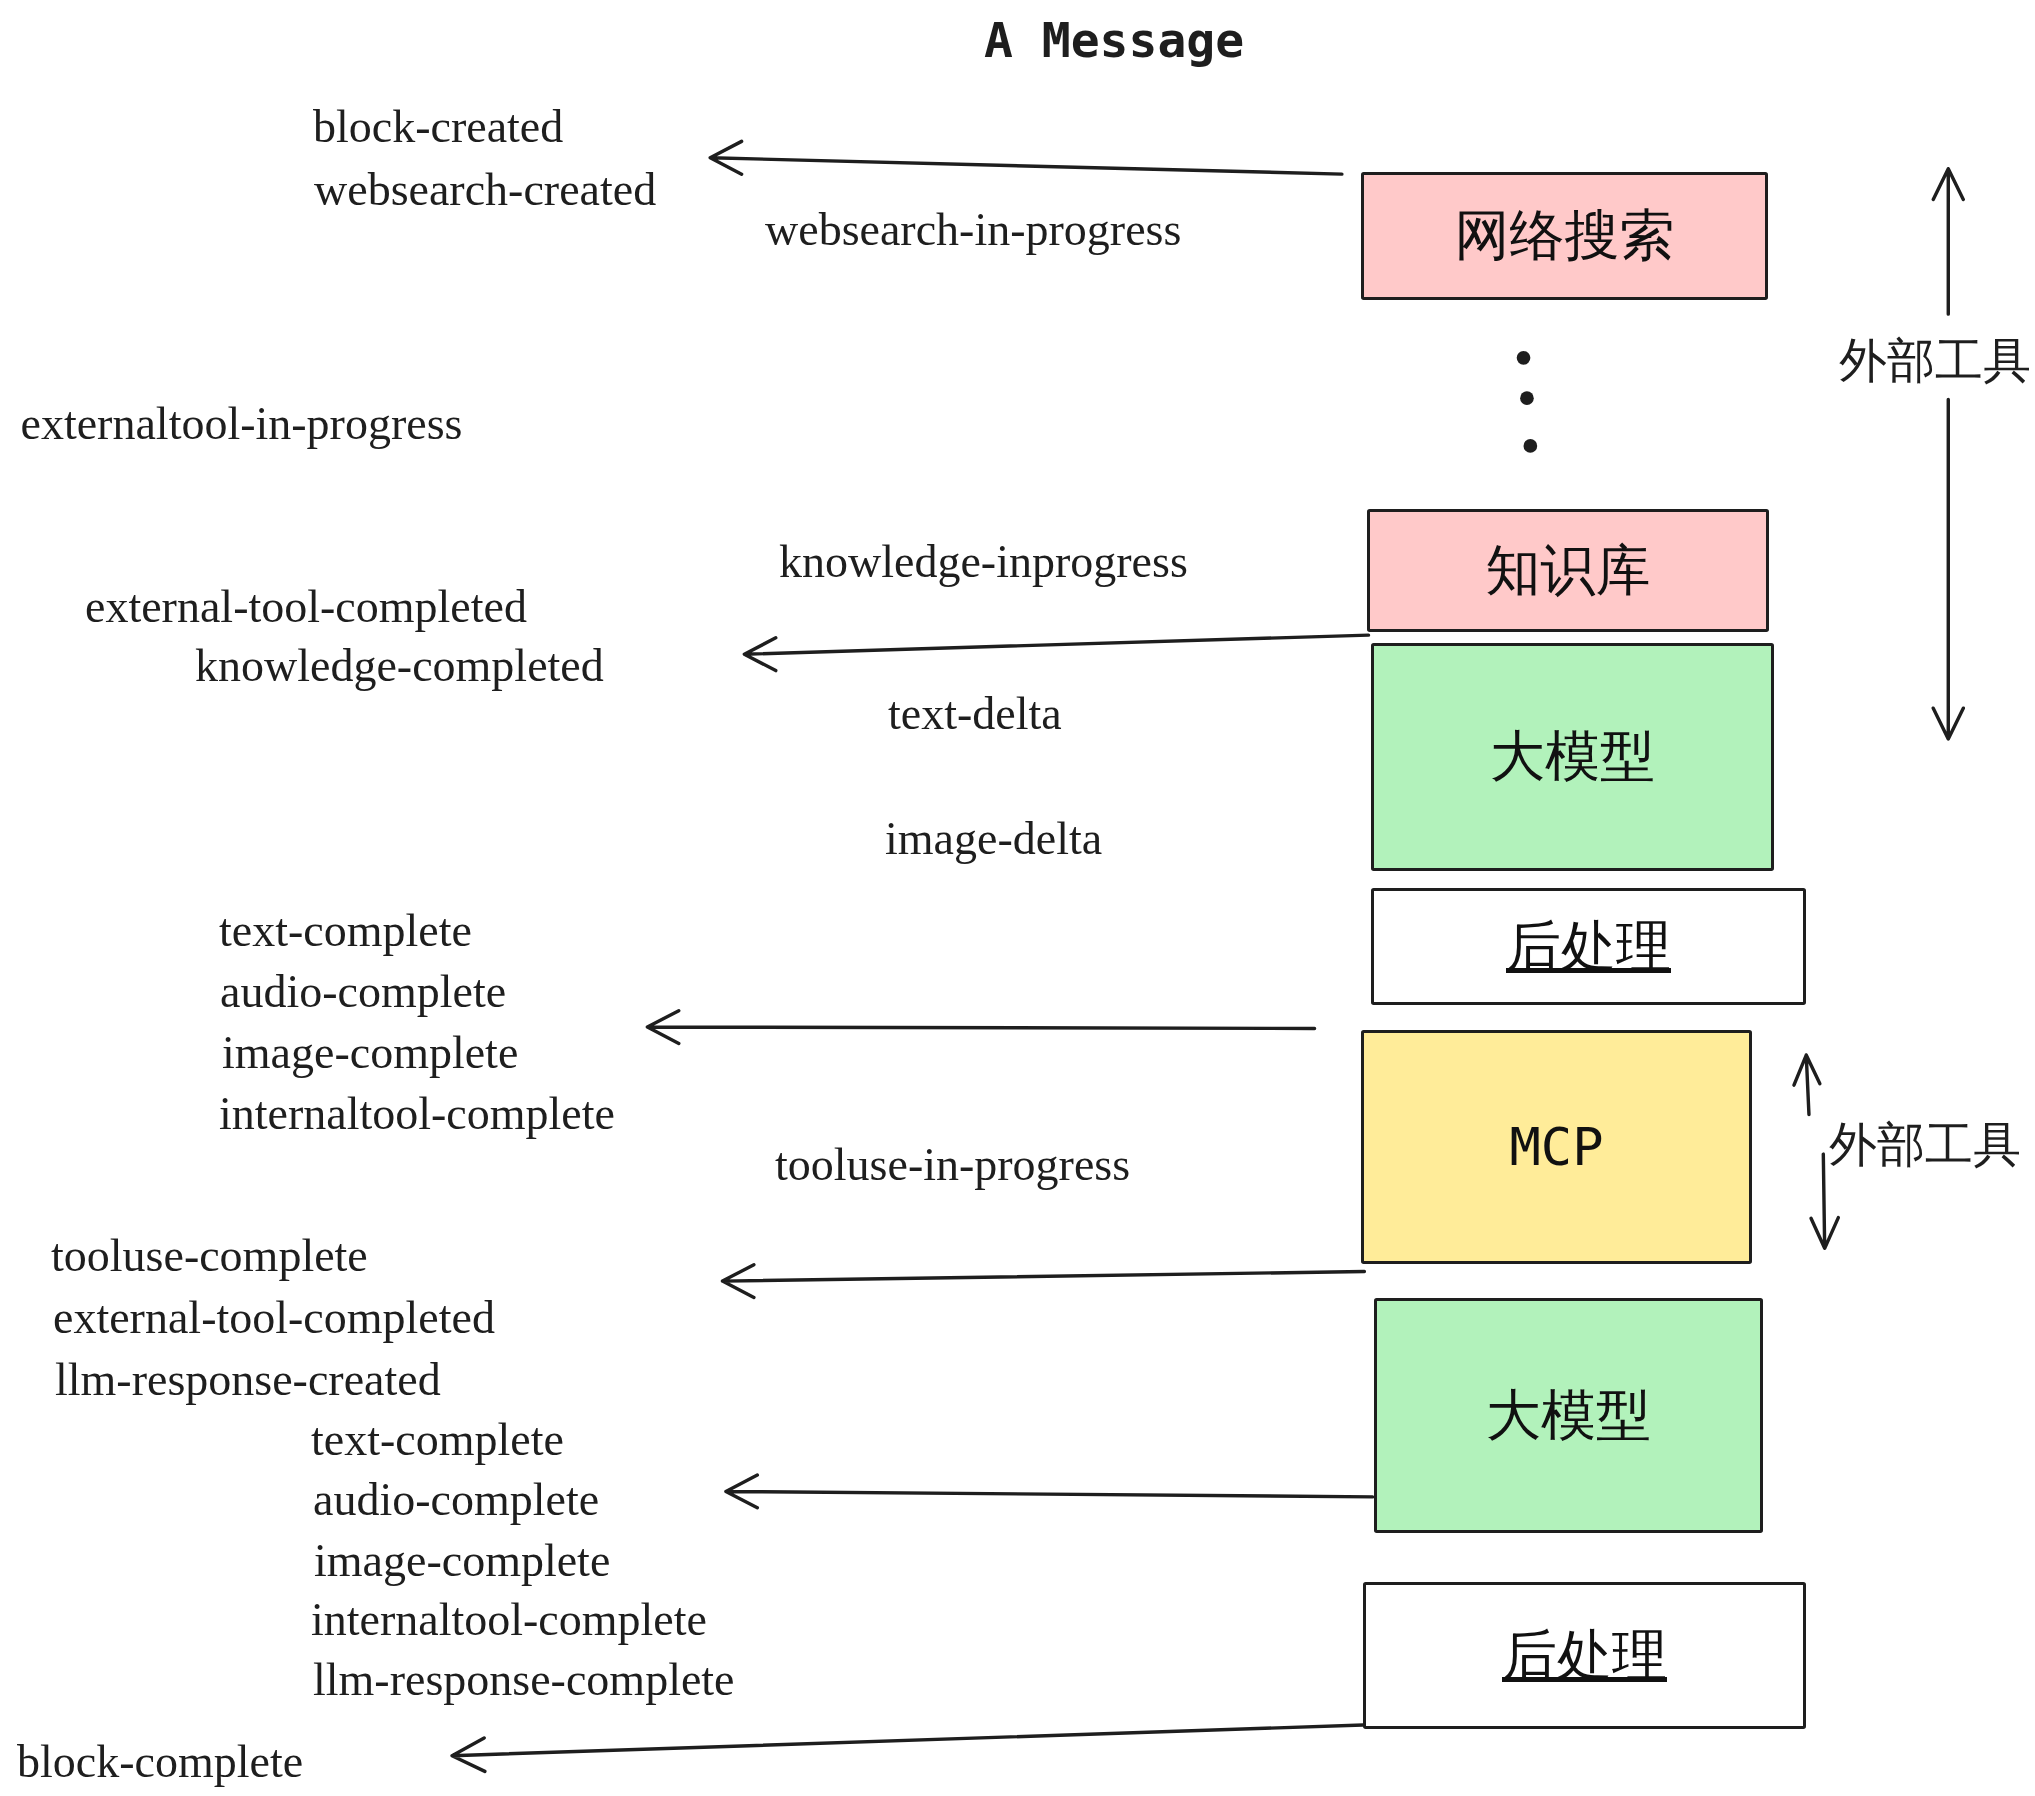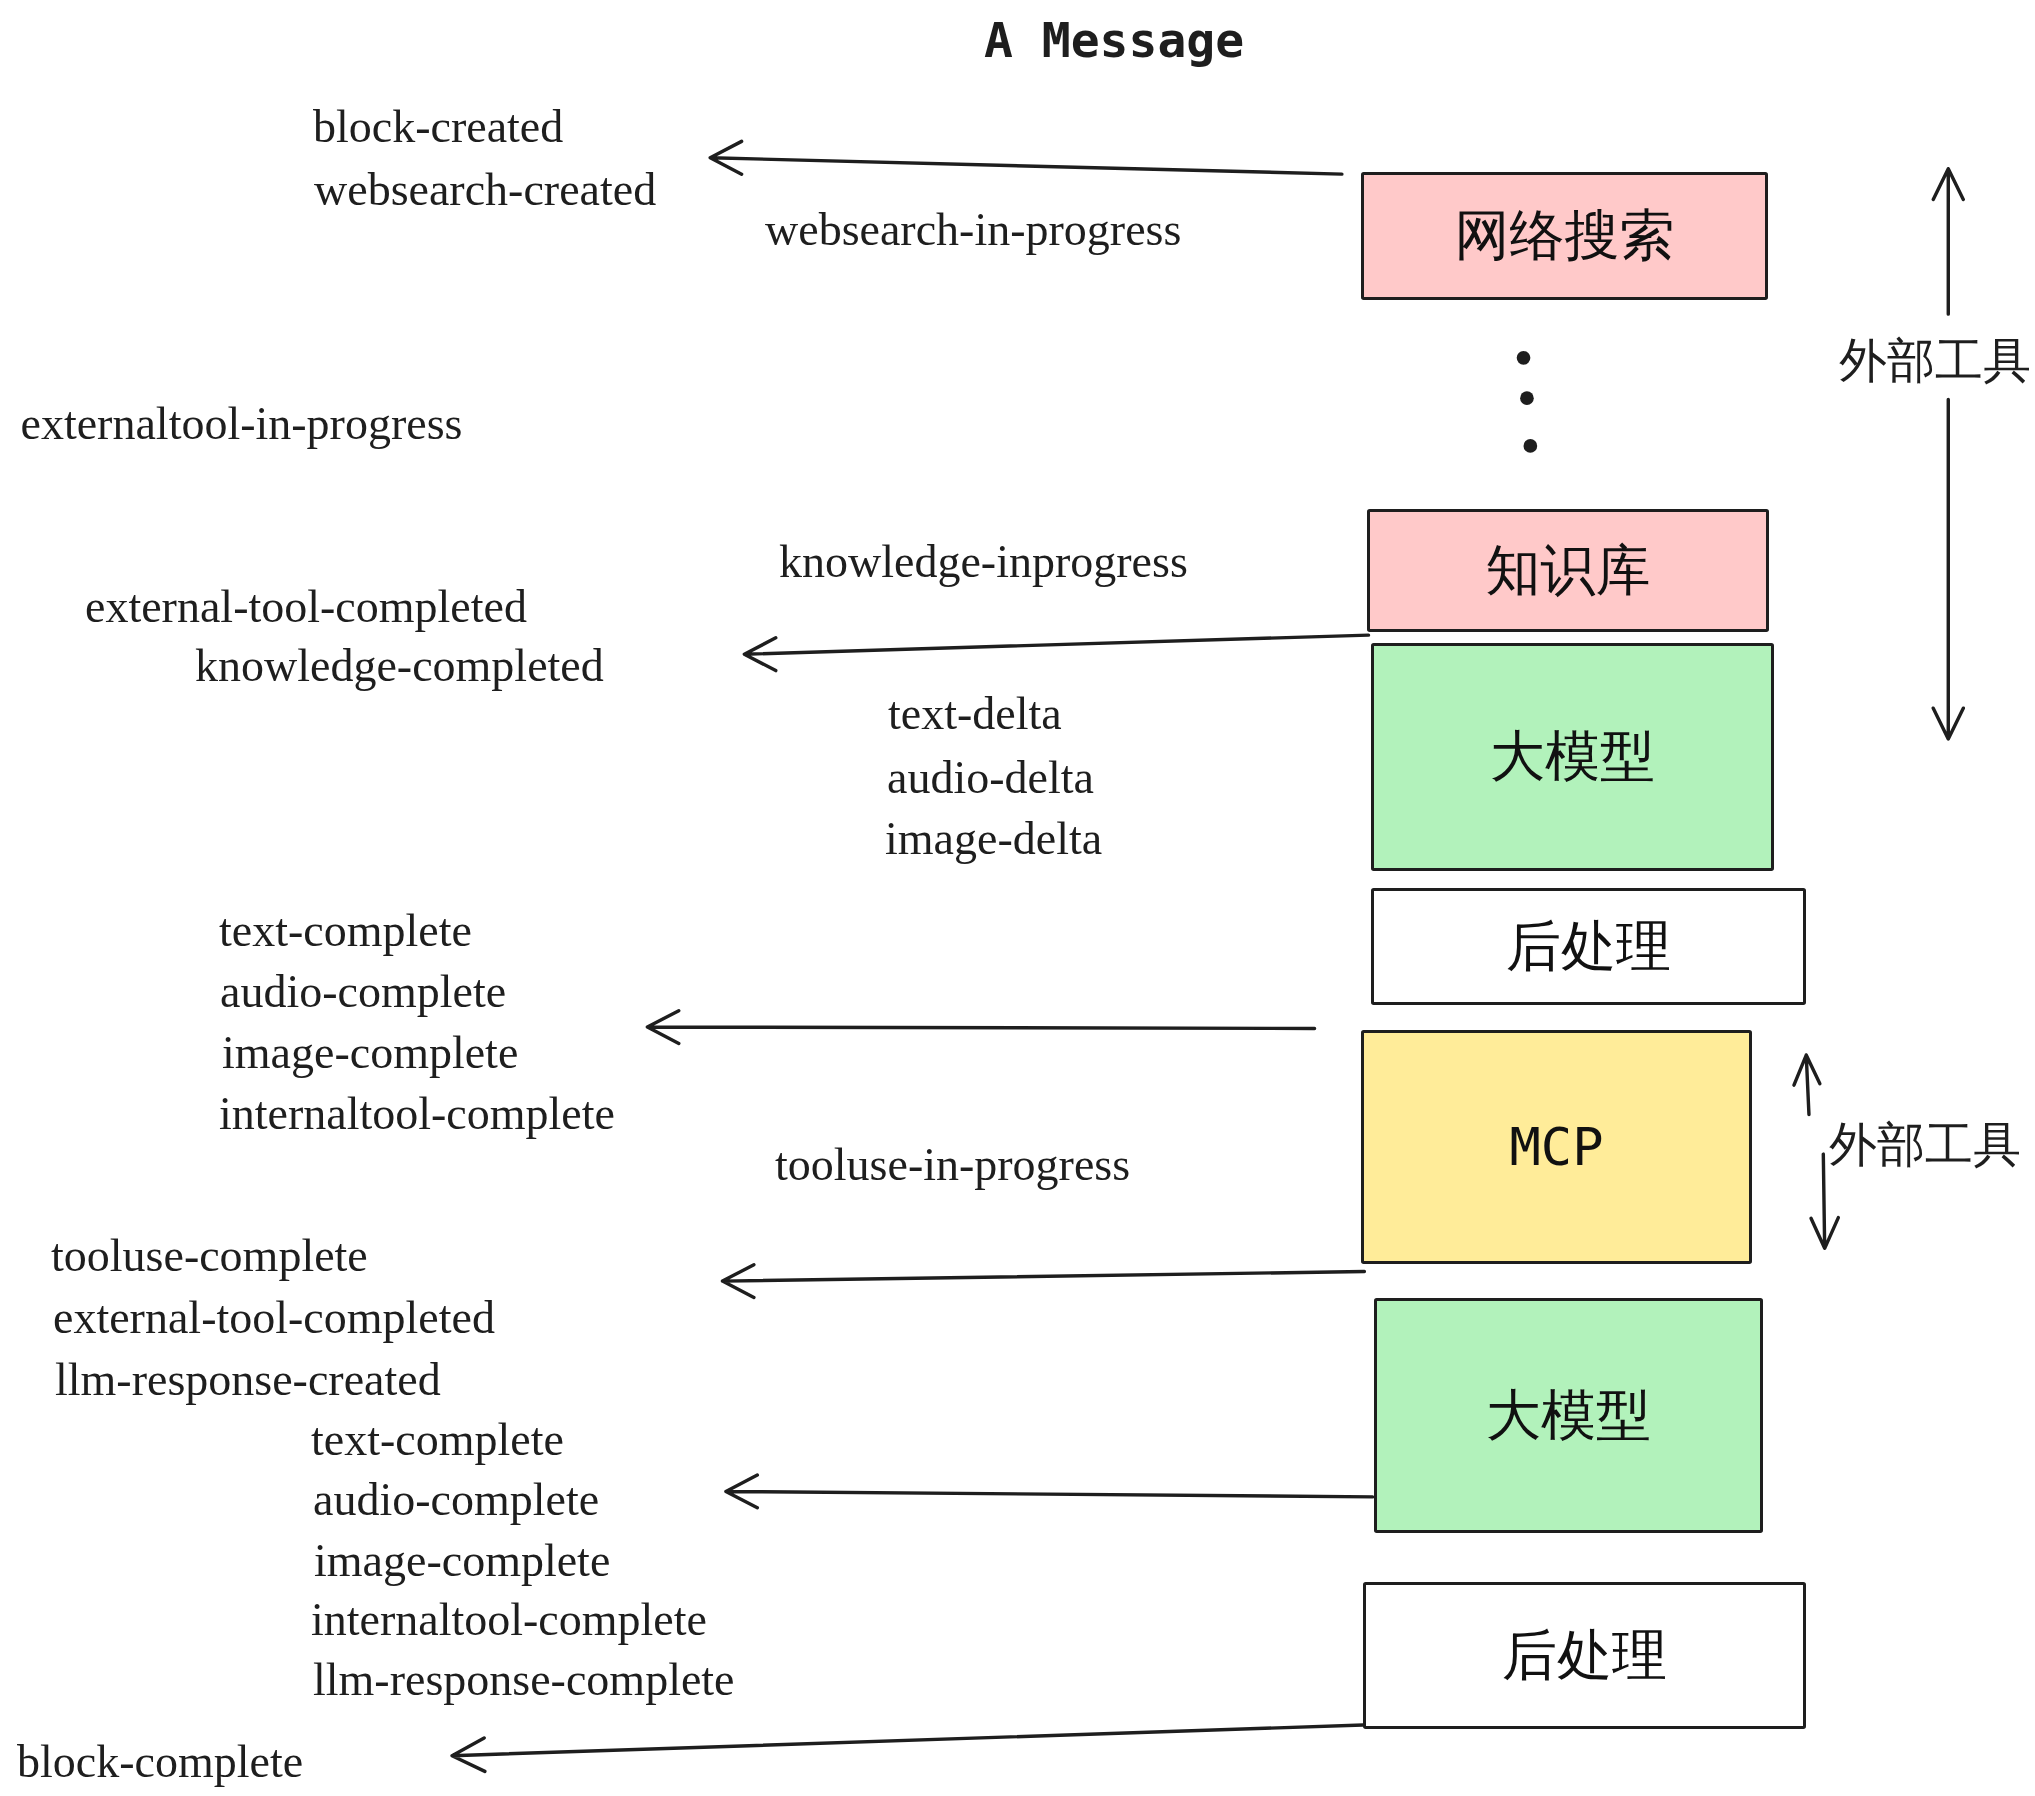--- a/index.html
+++ b/index.html
@@ -24,21 +24,21 @@
   }
   .node{
     position:absolute; box-sizing:border-box;
     border:3.4px solid var(--ink); border-radius:2.7px;
     display:flex; align-items:center; justify-content:center;
     font-size:55px; color:#111; white-space:nowrap;
   }
   .node.pink{background:var(--pink);}
   .node.green{background:var(--green);justify-content:center;}
   .node.yellow{background:var(--yellow);}
-  .node.white{background:var(--background);}
+  .node.white{background:var(--background);text-decoration:underline;}
   .node .mono{font-family:"DejaVu Sans Mono","Liberation Mono",monospace;font-size:52px;}
   .annotation{
     position:absolute; font-size:48px; color:var(--ink); white-space:nowrap;
   }
   svg#arrows{position:absolute; left:0; top:0;}
   svg#arrows path{stroke:var(--ink); stroke-width:5; fill:none; stroke-linecap:round; stroke-linejoin:round;}
   svg#arrows circle{fill:var(--ink);}
 </style>
 </head>
 <body>
@@ -75,21 +75,20 @@
   <div class="title">A Message</div>
 
   <div class="mono-label" style="left:313px;top:98px">block-created</div>
   <div class="mono-label" style="left:314px;top:161px">websearch-created</div>
   <div class="mono-label" style="left:765px;top:201px">websearch-in-progress</div>
   <div class="mono-label" style="left:20.5px;top:395px">externaltool-in-progress</div>
   <div class="mono-label" style="left:779px;top:533px">knowledge-inprogress</div>
   <div class="mono-label" style="left:85px;top:578px">external-tool-completed</div>
   <div class="mono-label" style="left:195px;top:637px">knowledge-completed</div>
   <div class="mono-label" style="left:888px;top:685px">text-delta</div>
-  <div class="mono-label" style="left:887px;top:749px">audio-delta</div>
   <div class="mono-label" style="left:885px;top:810px">image-delta</div>
   <div class="mono-label" style="left:219px;top:902px">text-complete</div>
   <div class="mono-label" style="left:220px;top:963px">audio-complete</div>
   <div class="mono-label" style="left:222px;top:1024px">image-complete</div>
   <div class="mono-label" style="left:219px;top:1085px">internaltool-complete</div>
   <div class="mono-label" style="left:775px;top:1136px">tooluse-in-progress</div>
   <div class="mono-label" style="left:51px;top:1227px">tooluse-complete</div>
   <div class="mono-label" style="left:53px;top:1289px">external-tool-completed</div>
   <div class="mono-label" style="left:55px;top:1351px">llm-response-created</div>
   <div class="mono-label" style="left:311px;top:1411px">text-complete</div>

